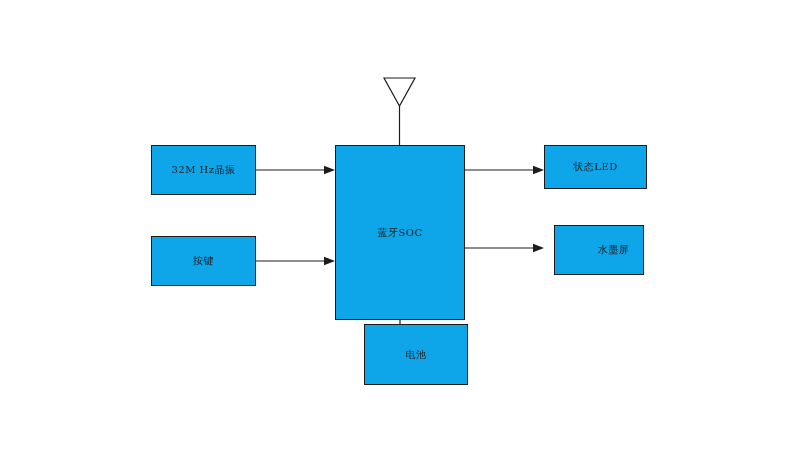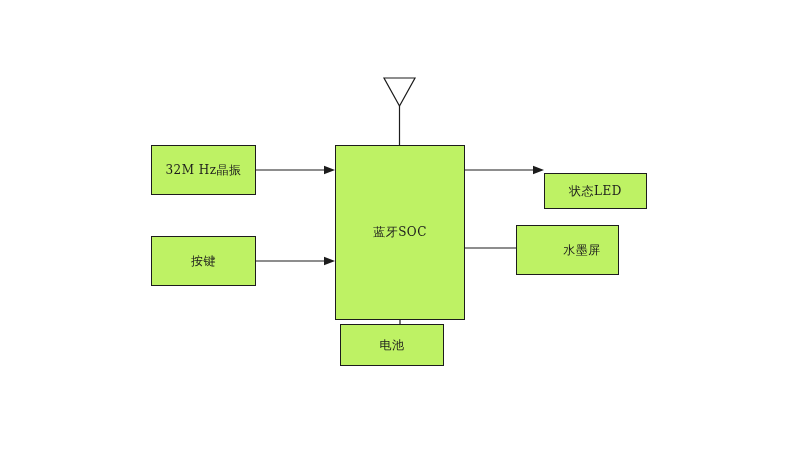--- a/index.html
+++ b/index.html
@@ -19,35 +19,35 @@
     position: absolute;
     left: 0;
     top: 0;
     width: 807px;
     height: 450px;
   }
   .block {
     position: absolute;
     box-sizing: border-box;
     border: 1.3px solid #1c1c1c;
-    background: #bef264;
+    background: #0ea5e9;
     display: flex;
     align-items: center;
     justify-content: center;
     color: #1c1c1c;
-    font-size: 12px;
+    font-size: 10px;
     letter-spacing: 0.5px;
     white-space: nowrap;
   }
   .block-crystal   { left: 151px; top: 145px; width: 105px; height: 50px; }
   .block-button    { left: 151px; top: 236px; width: 105px; height: 50px; align-items: center; }
   .block-soc       { left: 335px; top: 145px; width: 130px; height: 175px; }
-  .block-statusled { left: 544px; top: 145px; width: 103px; height: 36px; margin-top: 28px; }
-  .block-eink      { left: 516px; top: 225px; width: 103px; height: 50px; padding-left: 29px; }
-  .block-battery   { left: 340px; top: 324px; width: 104px; height: 42px; font-family: Liberation Serif, serif; }
+  .block-statusled { left: 544px; top: 145px; width: 103px; height: 44px; }
+  .block-eink      { left: 554px; top: 225px; width: 90px; height: 50px; padding-left: 29px; }
+  .block-battery   { left: 364px; top: 324px; width: 104px; height: 61px; font-family: Liberation Serif, serif; }
 </style>
 </head>
 <body>
 
 <div class="stage">
 
   <svg class="wires" viewBox="0 0 807 450" xmlns="http://www.w3.org/2000/svg">
     <g stroke="#1c1c1c" stroke-width="1.2" fill="none">
 
       <line x1="256" y1="170" x2="326" y2="170"></line>

